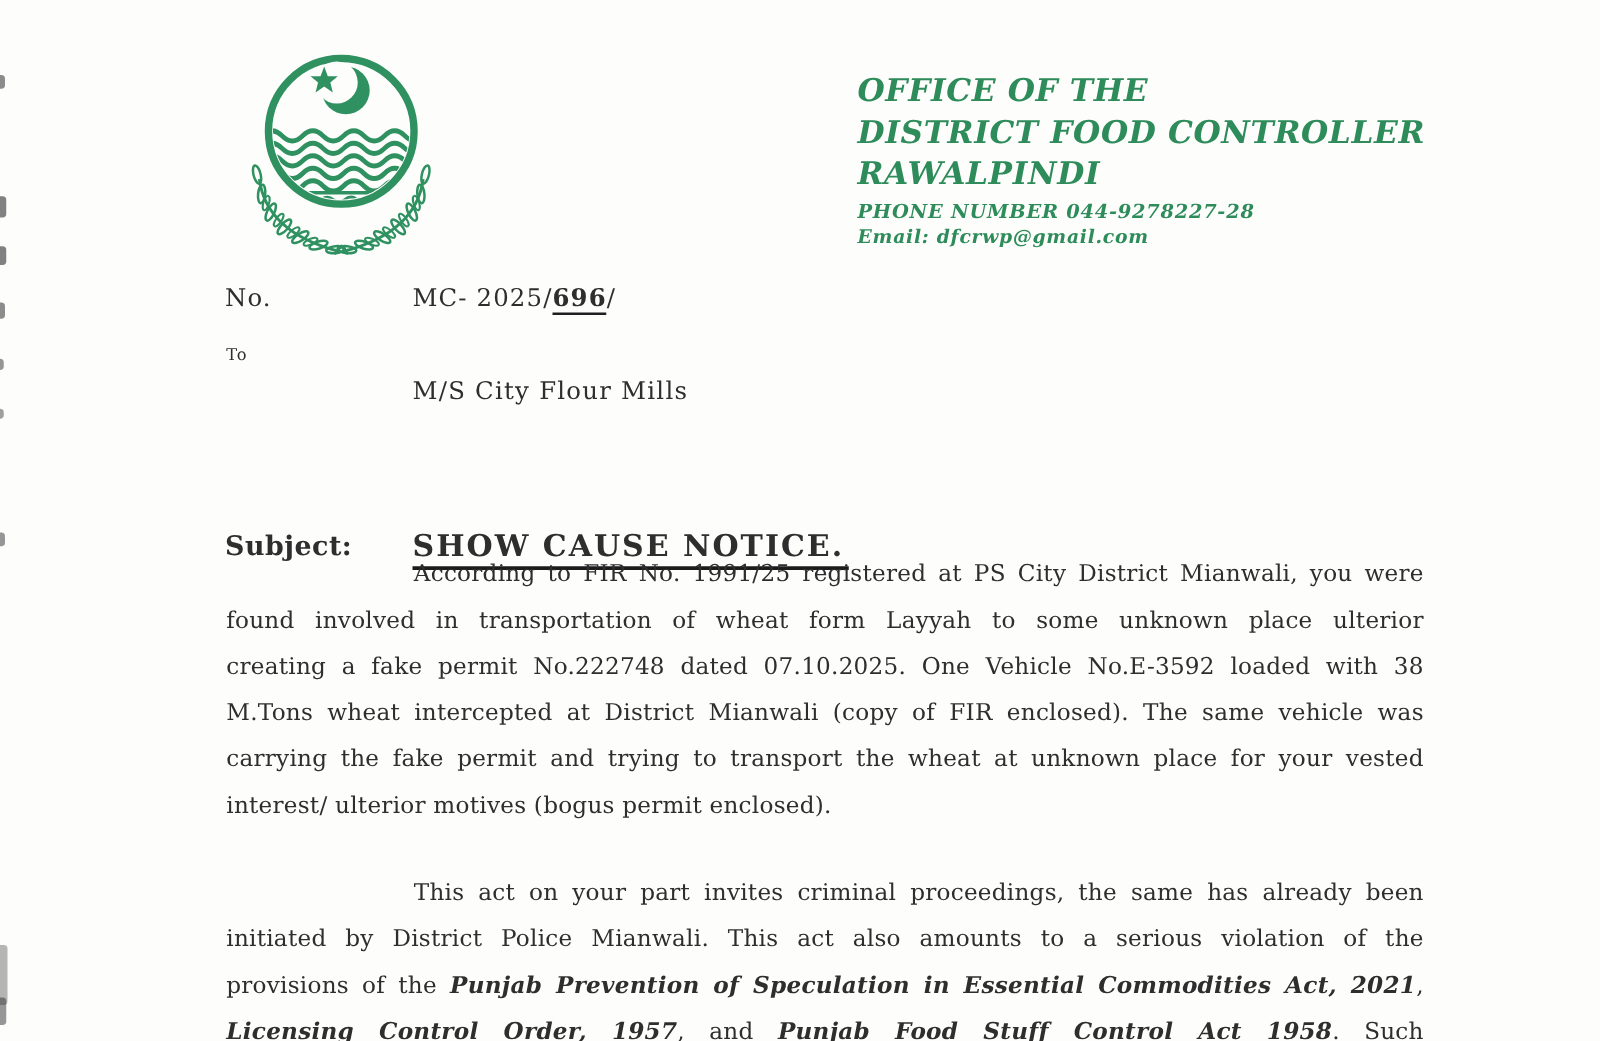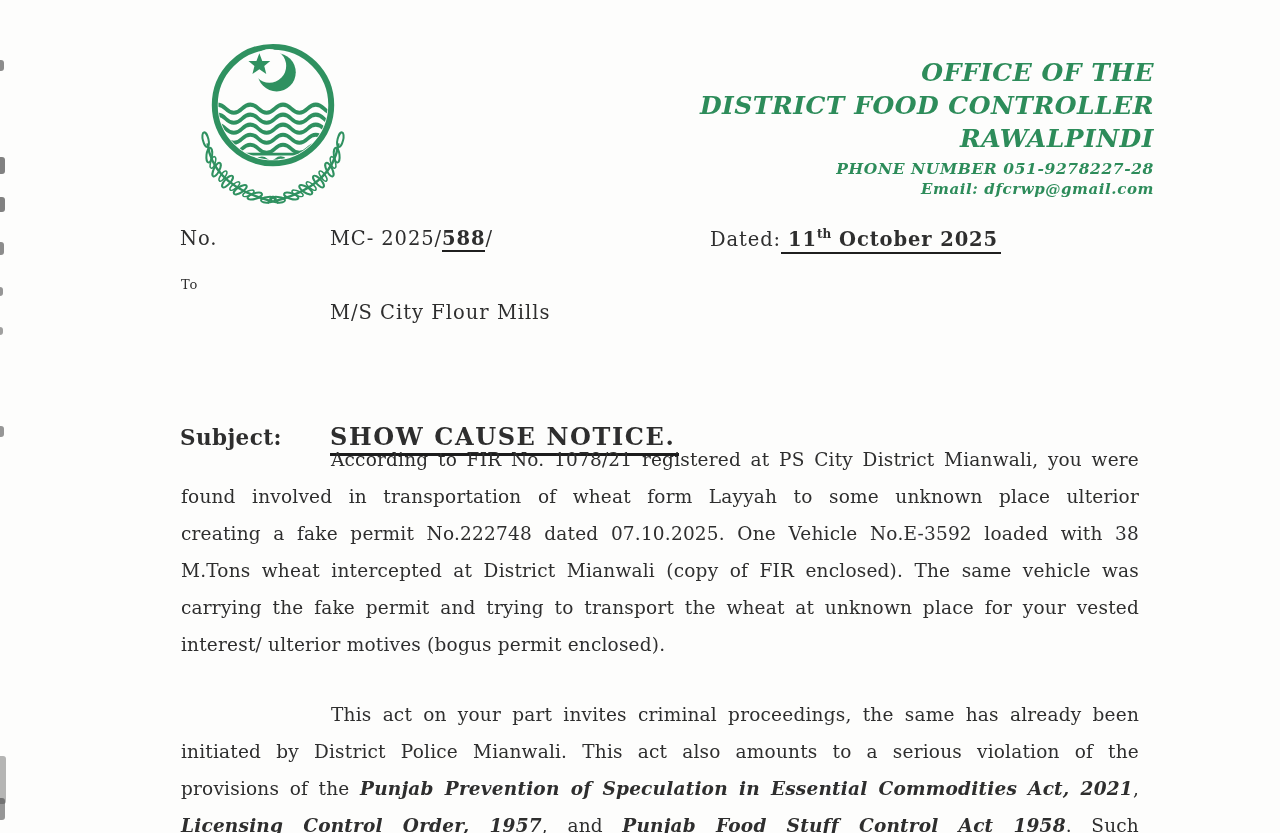--- a/index.html
+++ b/index.html
@@ -8,21 +8,21 @@
     position:relative; width:1280px; height:833px;
     background:#fdfdfc; overflow:hidden;
     font-family:"DejaVu Serif", serif; color:#2e2e2e;
   }
   
   .logo { position:absolute; left:182px; top:24px; width:182px; height:184px; }
   .logo svg { width:100%; height:100%; }
   
   .letterhead {
     position:absolute; left:686px; top:56px; width:468px;
-    text-align:right; color:#2d8c5a; font-weight:bold; font-style:italic;
+    text-align:left; color:#2d8c5a; font-weight:bold; font-style:italic;
   }
   .lh-line  { font-size:25px; line-height:33px; letter-spacing:.5px; white-space:nowrap; }
   .lh-phone { font-size:15.5px; line-height:21px; margin-top:3px; letter-spacing:.6px; }
   .lh-email { font-size:15px;  line-height:20px; letter-spacing:.6px; }
   
   .ref-row { position:absolute; left:180px; top:227px; width:960px; height:30px;
              font-size:19.5px; letter-spacing:.9px; }
   .ref-no    { position:absolute; left:0; }
   .ref-num   { position:absolute; left:150px; white-space:nowrap; }
   .ref-dated { position:absolute; left:530px; white-space:nowrap; }
@@ -111,43 +111,42 @@
           <use href="#wreathL"></use>
         </g>
       <path d="M94,196 l6,-7 l6,7" fill="none" stroke="#2f9160" stroke-width="2.4"></path>
     </svg>
   </div>
 
   <div class="letterhead">
     <div class="lh-line">OFFICE OF THE</div>
     <div class="lh-line">DISTRICT FOOD CONTROLLER</div>
     <div class="lh-line">RAWALPINDI</div>
-    <div class="lh-phone">PHONE NUMBER 051-9278227-28</div>
+    <div class="lh-phone">PHONE NUMBER 044-9278227-28</div>
     <div class="lh-email">Email: dfcrwp@gmail.com</div>
   </div>
 
   <div class="ref-row">
     <span class="ref-no">No.</span>
-    <span class="ref-num"><span>MC- 2025/</span><span class="u-bold">588</span><span>/</span></span>
-    <span class="ref-dated"><span>Dated:</span><span class="dt-u"><span>11</span><sup>th</sup><span> October 2025</span></span></span>
+    <span class="ref-num"><span>MC- 2025/</span><span class="u-bold">696</span><span>/</span></span>
   </div>
 
   <div class="to-label">To</div>
   <div class="addr">
     <div>M/S City Flour Mills</div>
   </div>
 
   <div class="subject-row">
     <span class="subject-label">Subject:</span>
     <span class="subject-title">SHOW CAUSE NOTICE.</span>
   </div>
 
   <div class="body-text">
     <p class="para1">
-      <span class="pline indent">According to FIR No. 1078/21 registered at PS City District Mianwali, you were</span>
+      <span class="pline indent">According to FIR No. 1991/25 registered at PS City District Mianwali, you were</span>
       <span class="pline">found involved in transportation of wheat form Layyah to some unknown place ulterior</span>
       <span class="pline">creating a fake permit No.222748 dated 07.10.2025. One Vehicle No.E-3592 loaded with 38</span>
       <span class="pline">M.Tons wheat intercepted at District Mianwali (copy of FIR enclosed). The same vehicle was</span>
       <span class="pline">carrying the fake permit and trying to transport the wheat at unknown place for your vested</span>
       <span class="pline last">interest/ ulterior motives (bogus permit enclosed).</span>
     </p>
     <p class="para2">
       <span class="pline indent">This act on your part invites criminal proceedings, the same has already been</span>
       <span class="pline">initiated by District Police Mianwali. This act also amounts to a serious violation of the</span>
       <span class="pline"><span>provisions of the </span><span class="act">Punjab Prevention of Speculation in Essential Commodities Act, 2021</span><span>,</span></span>

